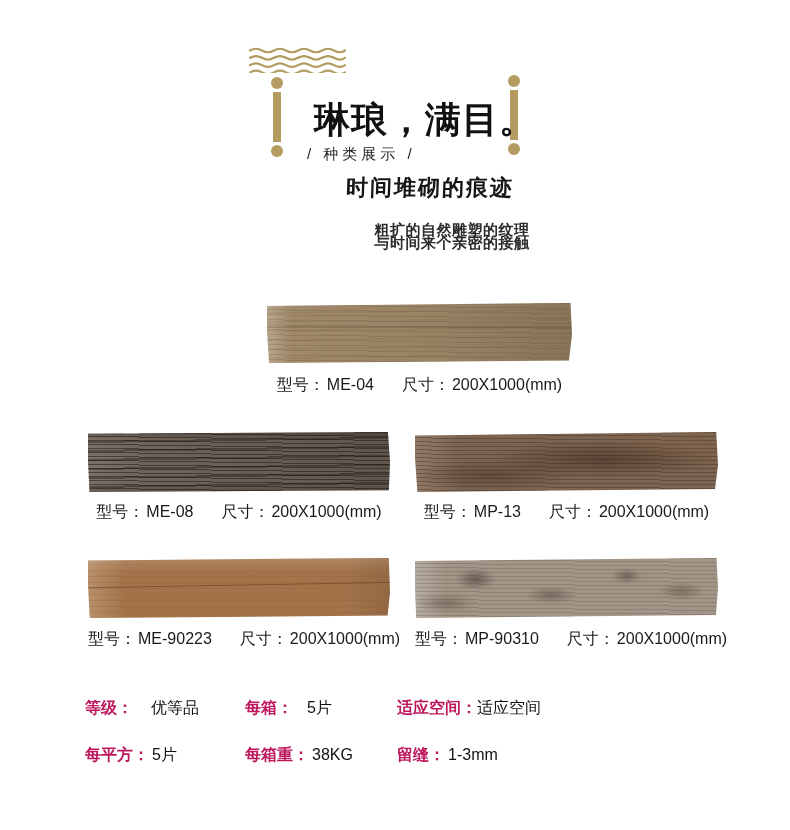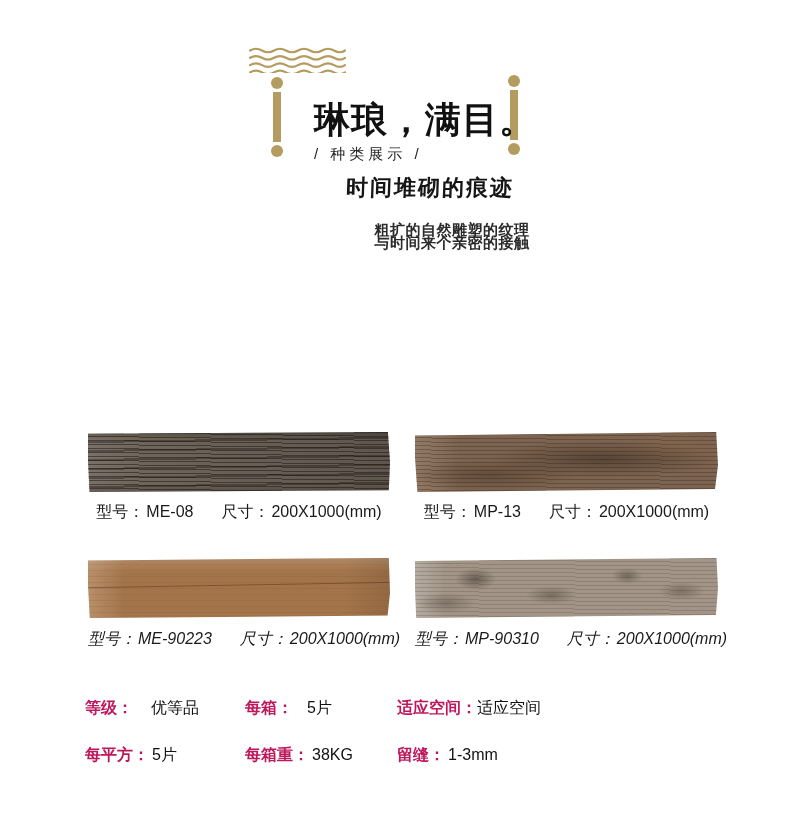--- a/index.html
+++ b/index.html
@@ -32,21 +32,21 @@
   .pillar .dot{width:12px;height:12px;border-radius:50%;background:var(--gold);}
   .pillar .bar{width:8px;height:50px;background:var(--gold);margin:3px 0;}
 
   
   .title{
     position:absolute;left:314px;top:96px;margin:0;
     font-size:36px;font-weight:700;letter-spacing:1px;color:#111;
     white-space:nowrap;
   }
   .subtitle{
-    position:absolute;left:314px;top:145px;
+    position:absolute;left:307px;top:145px;
     font-size:15px;font-weight:500;letter-spacing:4px;color:#222;
     white-space:nowrap;
   }
   .tagline{
     position:absolute;left:330px;top:173px;width:200px;
     text-align:center;
     font-family:"DejaVu Serif","Liberation Serif",serif;
     font-size:22px;font-weight:700;letter-spacing:2px;color:#151515;
     transform:skewX(-2deg);
     white-space:nowrap;
@@ -71,21 +71,21 @@
   }
   .caption .cap-model{margin-right:28px;}
   .caption .cap-label{margin-right:2px;}
 
   .featured{left:267px;top:303px;width:305px;height:96px;}
   .featured .caption{top:72px;}
   .gi-1{left:88px;top:432px;width:302px;height:92px;}
   .gi-2{left:415px;top:432px;width:303px;height:92px;}
   .gi-3{left:88px;top:558px;width:302px;height:92px;}
   .gi-4{left:415px;top:558px;width:303px;height:92px;}
-  .gi-3 .caption,.gi-4 .caption{top:71px;font-style:italic;}
+  .gi-3 .caption,.gi-4 .caption{top:71px;}
 
   
   .plank-me04{
     clip-path:polygon(0 5%,99.5% 0,100% 52%,99% 96%,0.7% 100%,0 46%);
     background-image:
       linear-gradient(180deg,transparent 38%,rgba(70,52,34,.35) 40%,transparent 42%),
       repeating-linear-gradient(180.7deg,rgba(95,72,48,.22) 0 1px,transparent 1px 5px),
       repeating-linear-gradient(179.4deg,rgba(120,95,65,.14) 0 2px,transparent 2px 9px),
       linear-gradient(90deg,rgba(255,255,255,.25),transparent 8%,rgba(0,0,0,.05) 55%,rgba(0,0,0,.15) 100%);
   }
@@ -162,20 +162,26 @@
     <span class="bar"></span>
     <span class="dot"></span>
   </div>
 
   <h1 class="title" data-bind="header.title">琳琅，满目。</h1>
   <div class="subtitle" data-bind="header.subtitle">/ 种类展示 /</div>
   <div class="tagline" data-bind="header.tagline">时间堆砌的痕迹</div>
   <p class="desc desc-1" data-bind="header.desc_lines.0">粗扩的自然雕塑的纹理</p>
   <p class="desc desc-2" data-bind="header.desc_lines.1">与时间来个亲密的接触</p>
 
+  <section class="product featured">
+    <div class="plank plank-me04" data-bind-bg="featured.wood_color" style="background-color: rgb(159, 137, 105);"></div>
+    <div class="caption">
+      <span class="cap-label" data-bind="labels.model">型号：</span><span class="cap-model" data-bind="featured.model">ME-04</span><span class="cap-label" data-bind="labels.size">尺寸：</span><span data-bind="featured.size">200X1000(mm)</span>
+    </div>
+  </section>
 
   <section class="product gi-1">
     <div class="plank plank-me08" data-bind-bg="products.0.wood_color" style="background-color: rgb(111, 100, 90);"></div>
     <div class="caption">
       <span class="cap-label" data-bind="labels.model">型号：</span><span class="cap-model" data-bind="products.0.model">ME-08</span><span class="cap-label" data-bind="labels.size">尺寸：</span><span data-bind="products.0.size">200X1000(mm)</span>
     </div>
   </section>
 
   <section class="product gi-2">
     <div class="plank plank-mp13" data-bind-bg="products.1.wood_color" style="background-color: rgb(125, 100, 80);"></div>

